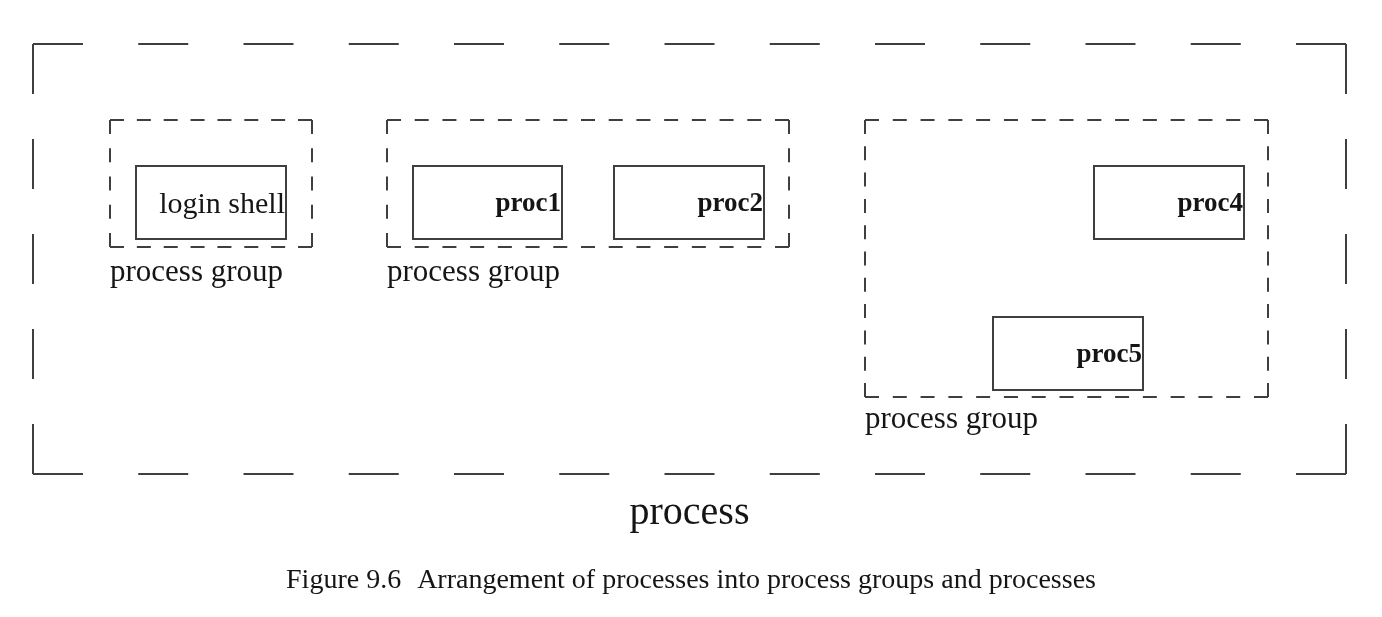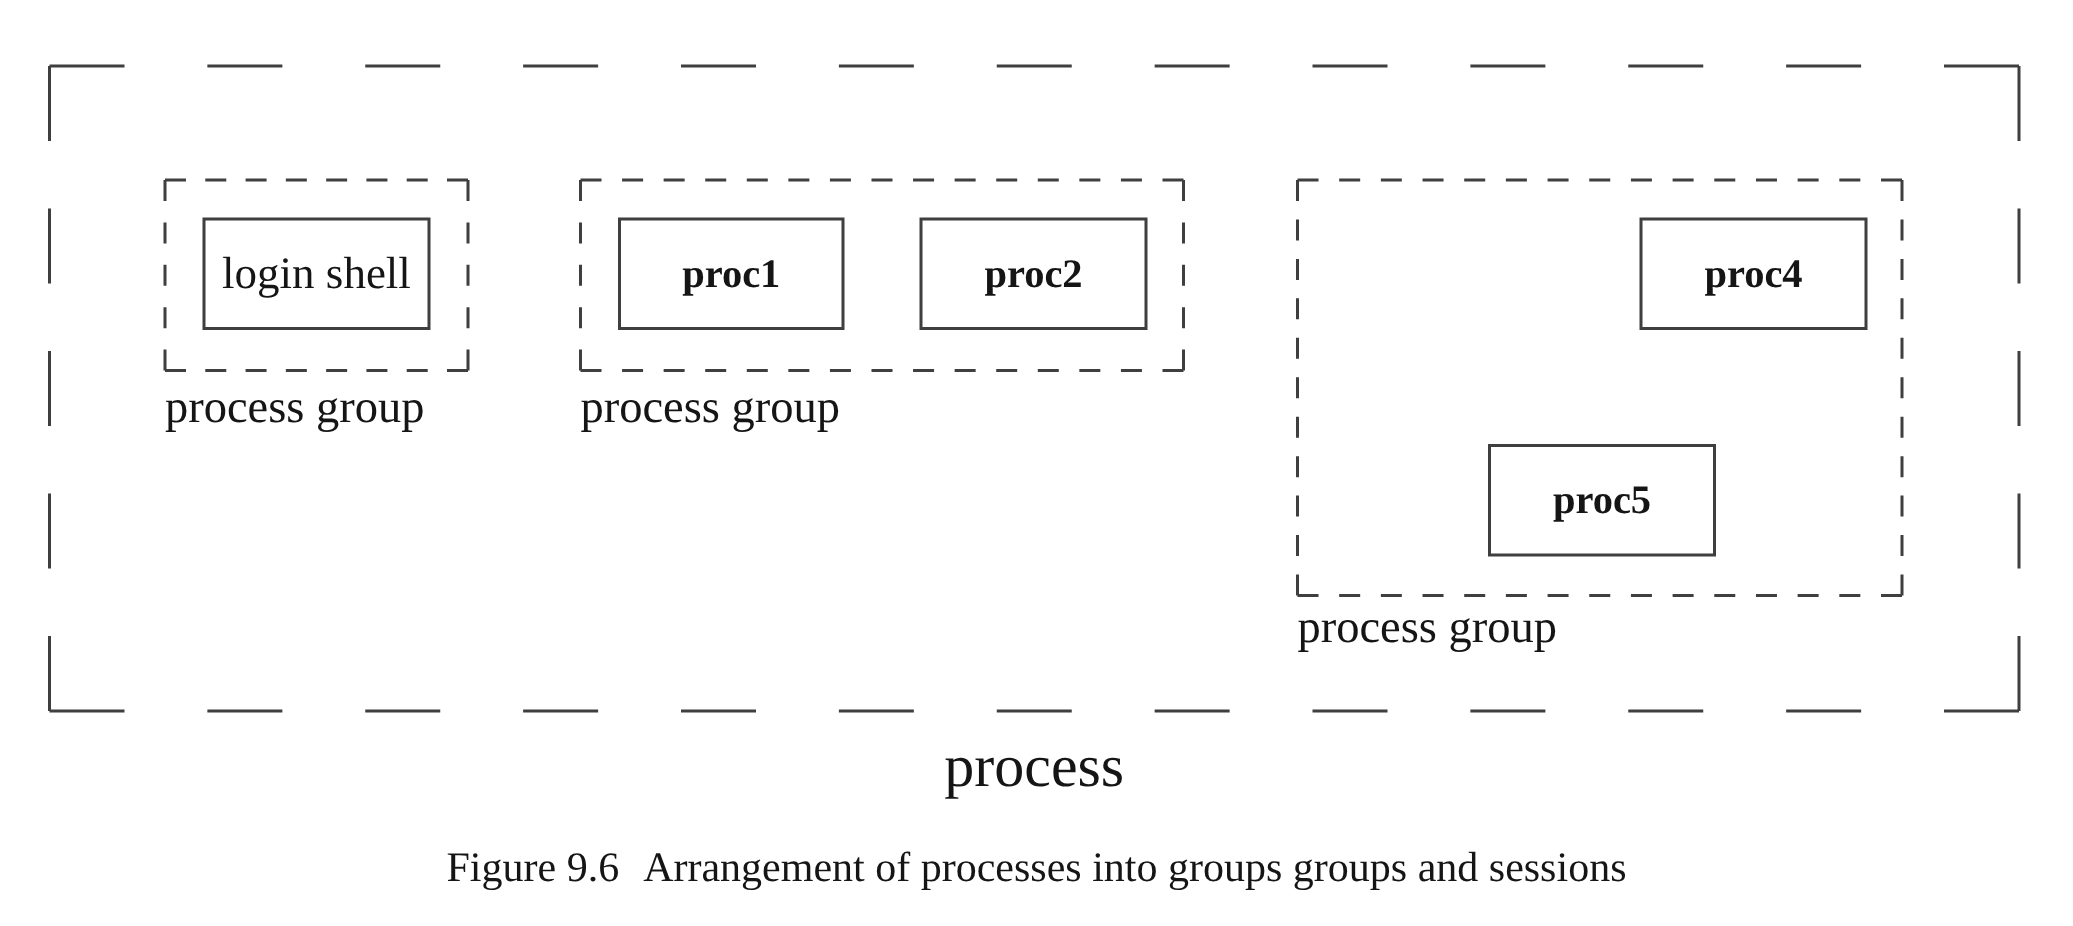--- a/index.html
+++ b/index.html
@@ -15,22 +15,23 @@
     overflow:hidden;
     font-family:"Liberation Serif","DejaVu Serif",serif;
     color:var(--text);
   }
   svg.lines{position:absolute;left:0;top:0;}
   g[data-rect] line{stroke:var(--line);stroke-width:2;}
   .pbox{
     position:absolute;
     border:2px solid var(--line);
     box-sizing:border-box;
-    display:flex;align-items:center;justify-content:center;
+    display:flex;align-items:center;justify-content:flex-end;
     background:var(--bg);
+    margin-top:20px;
   }
   .pbox.serif span{
     font-family:"Liberation Serif","DejaVu Serif",serif;
     font-size:30px;line-height:1;
   }
   .pbox.mono span{
     font-family:Liberation Serif, serif;
     font-weight:700;
     font-size:27px;line-height:1;
   }
@@ -101,16 +102,16 @@
     <span>proc4</span>
   </div>
   <div class="pbox mono" style="left:992px;top:296px;width:152px;height:75px">
     <span>proc5</span>
   </div>
   <div class="group-label" style="left:865px;top:402px;width:403px">process group</div>
 
   <div class="session-label" style="left:33px;top:491px;width:1313px">process</div>
 
   <div class="caption">
-    <span class="caption-num">Figure 9.6</span><span class="caption-text">Arrangement of processes into groups groups and sessions</span>
+    <span class="caption-num">Figure 9.6</span><span class="caption-text">Arrangement of processes into process groups and processes</span>
   </div>
 
 </div>
 
 </body></html>

